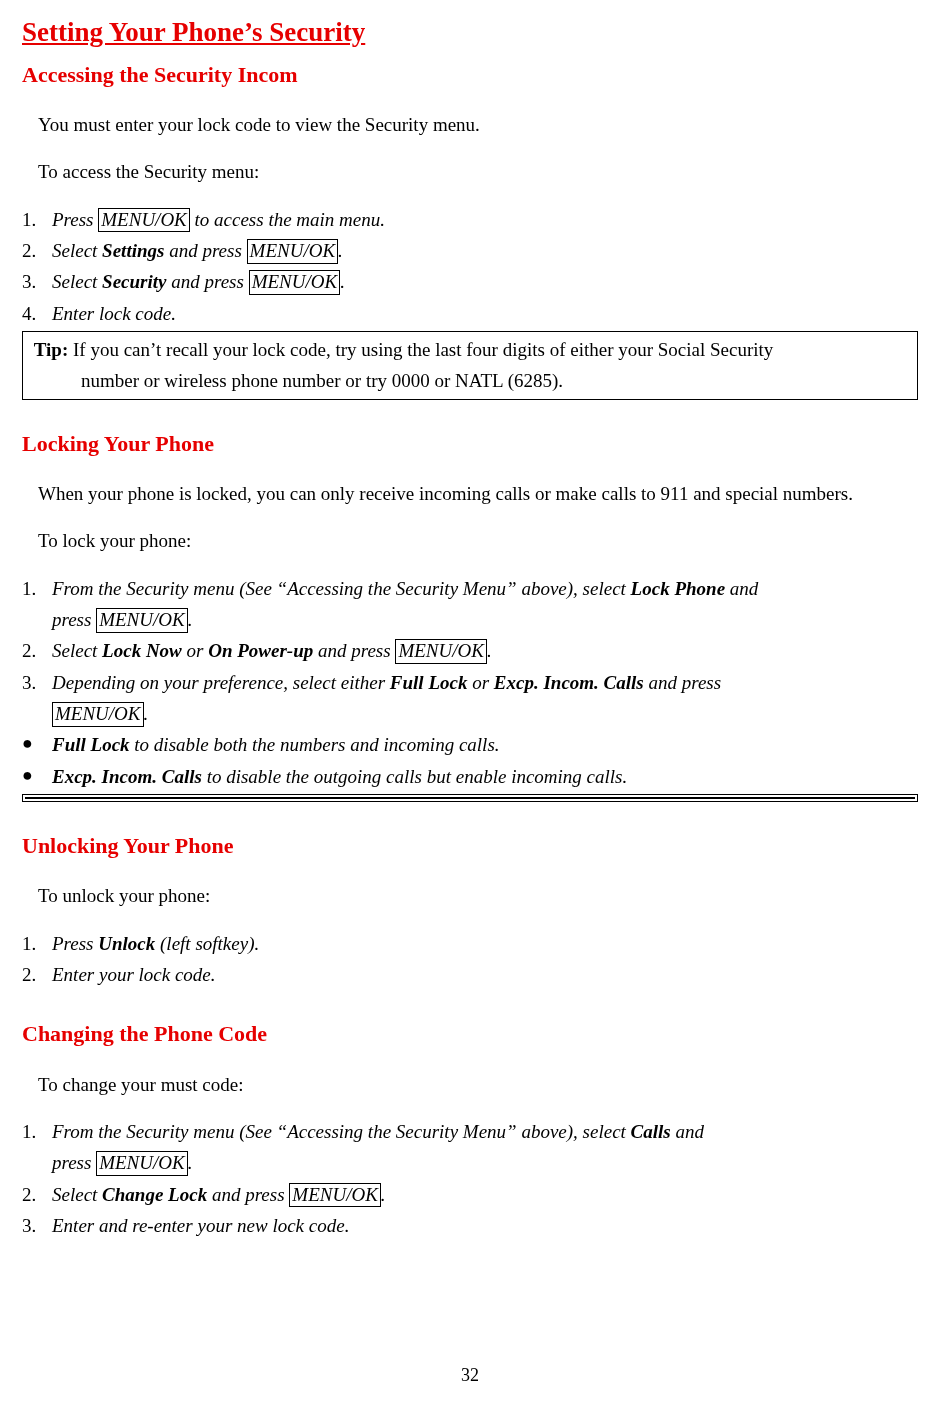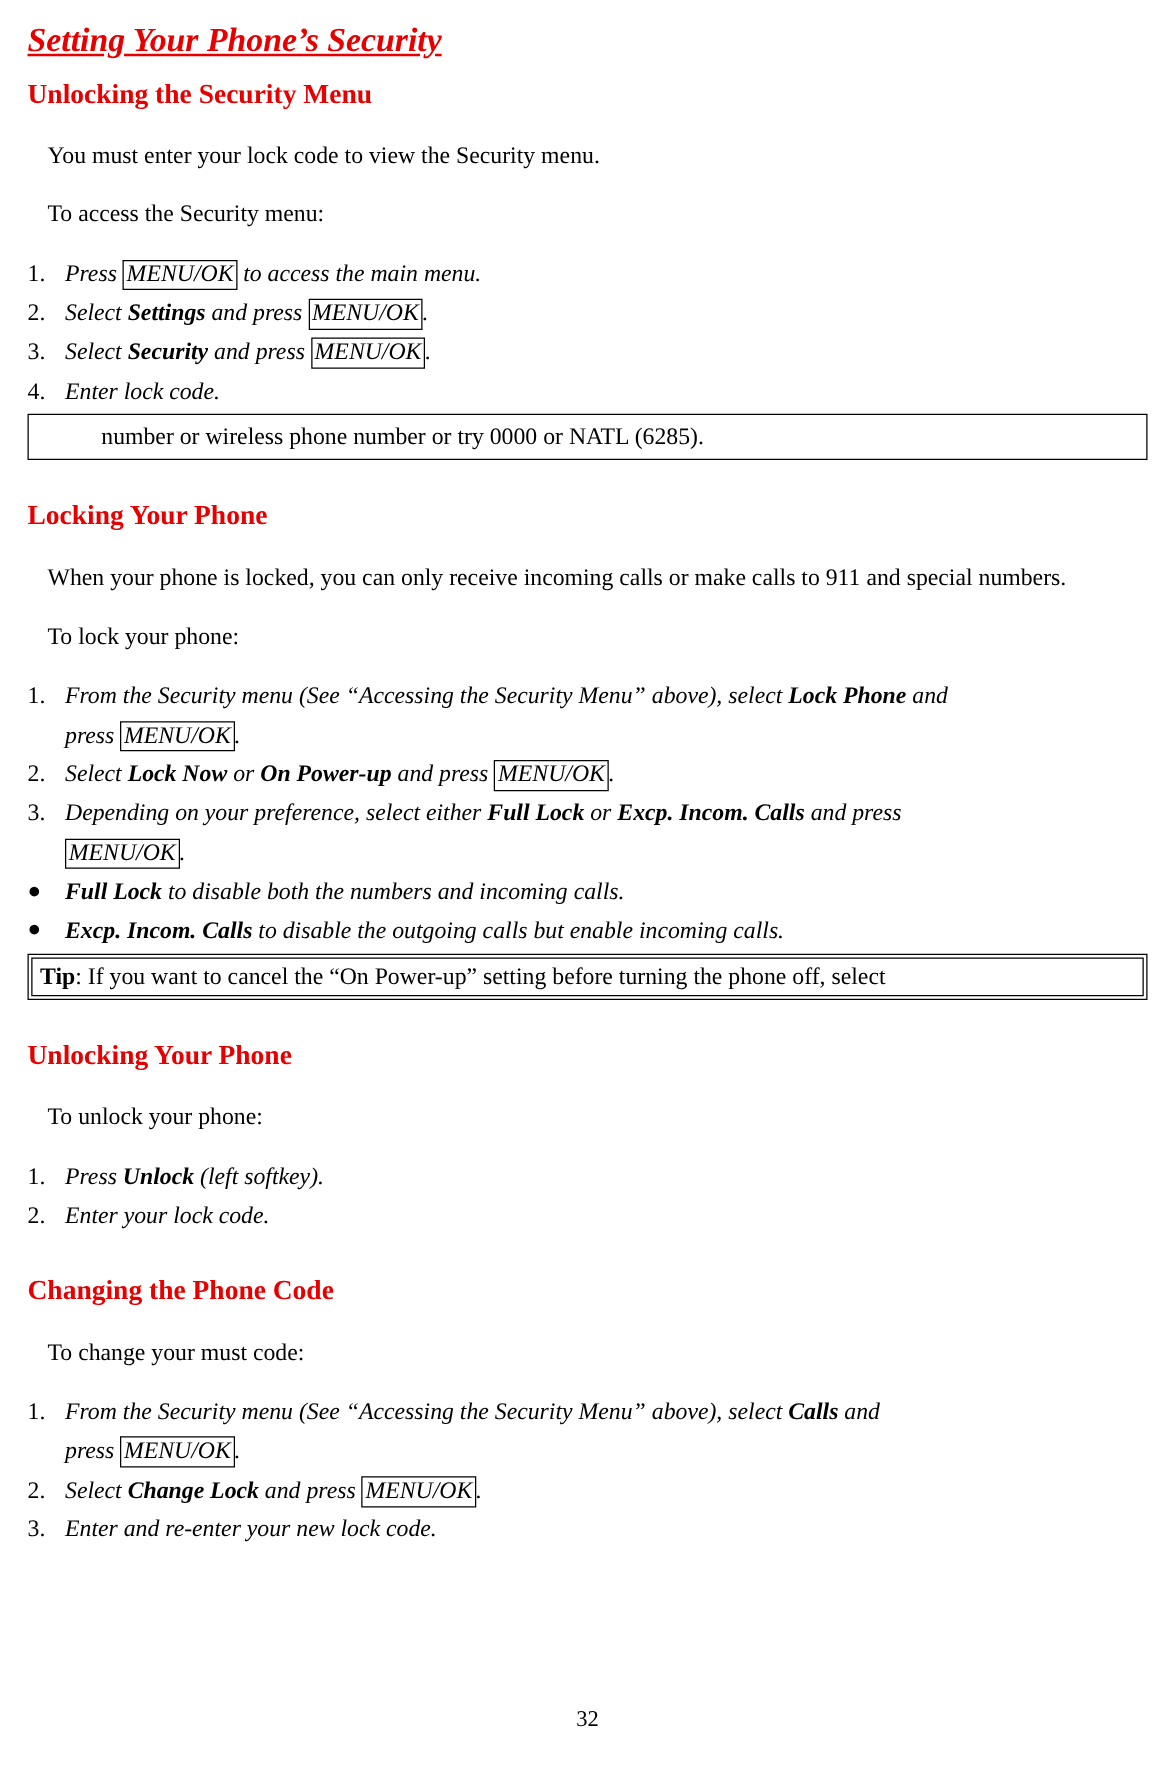--- a/index.html
+++ b/index.html
@@ -18,21 +18,20 @@
     color: #000;
     position: relative;
   }
   .h1 {
     font-family: "Century Schoolbook", Georgia, serif;
     color: #e60000;
     font-weight: bold;
     text-decoration: underline;
     font-size: 27px;
     margin: 0 0 2px 0;
-    font-style: italic;
   }
   .h2 {
     font-family: "Century Schoolbook", Georgia, serif;
     color: #e60000;
     font-weight: bold;
     font-size: 22px;
     margin: 0 0 0 0;
   }
   .para {
     margin: 16px;
@@ -86,21 +85,21 @@
     width: 940px;
     text-align: center;
     font-size: 18px;
   }
 </style>
 </head>
 <body>
 
 <div class="h1">Setting Your Phone’s Security</div>
 
-<div class="h2">Unlocking the Security Menu</div>
+<div class="h2">Accessing the Security Incom</div>
 <p class="para">You must enter your lock code to view the Security menu.</p>
 <p class="para">To access the Security menu:</p>
 
 <div class="ol-item">
   <span class="num">1.</span>
   <span class="content">
     <span>Press </span><span class="keybox">MENU/OK</span><span> to access the main menu.</span>
   </span>
 </div>
 
@@ -117,20 +116,23 @@
     <span>Select </span><span class="bold">Security</span><span> and press </span><span class="keybox">MENU/OK</span><span>.</span>
   </span>
 </div>
 
 <div class="ol-item">
   <span class="num">4.</span>
   <span class="content">Enter lock code.</span>
 </div>
 
 <div class="tipbox1">
+  <div>
+    &nbsp;<span class="bold">Tip:</span><span> If you can’t recall your lock code, try using the last four digits of either your Social Security</span>
+  </div>
   <div style="padding-left:52px;">
     <span>number or wireless phone number or try 0000 or NATL (6285).</span>
   </div>
 </div>
 
 <div class="section-gap"></div>
 
 <div class="h2">Locking Your Phone</div>
 <p class="para">When your phone is locked, you can only receive incoming calls or make calls to 911 and special numbers.</p>
 <p class="para">To lock your phone:</p>
@@ -168,23 +170,20 @@
 </div>
 
 <div class="bullet-item">
   <span class="dot">●</span>
   <span class="content">
     <span class="bold">Excp. Incom. Calls</span><span> to disable the outgoing calls but enable incoming calls.</span>
   </span>
 </div>
 
 <div class="tipbox2">
-  <div>
-    <span class="bold">Tip</span><span>: If you want to cancel the “On Power-up” setting before turning the phone off, select</span>
-  </div>
 </div>
 
 <div class="section-gap"></div>
 
 <div class="h2">Unlocking Your Phone</div>
 <p class="para">To unlock your phone:</p>
 
 <div class="ol-item">
   <span class="num">1.</span>
   <span class="content">

